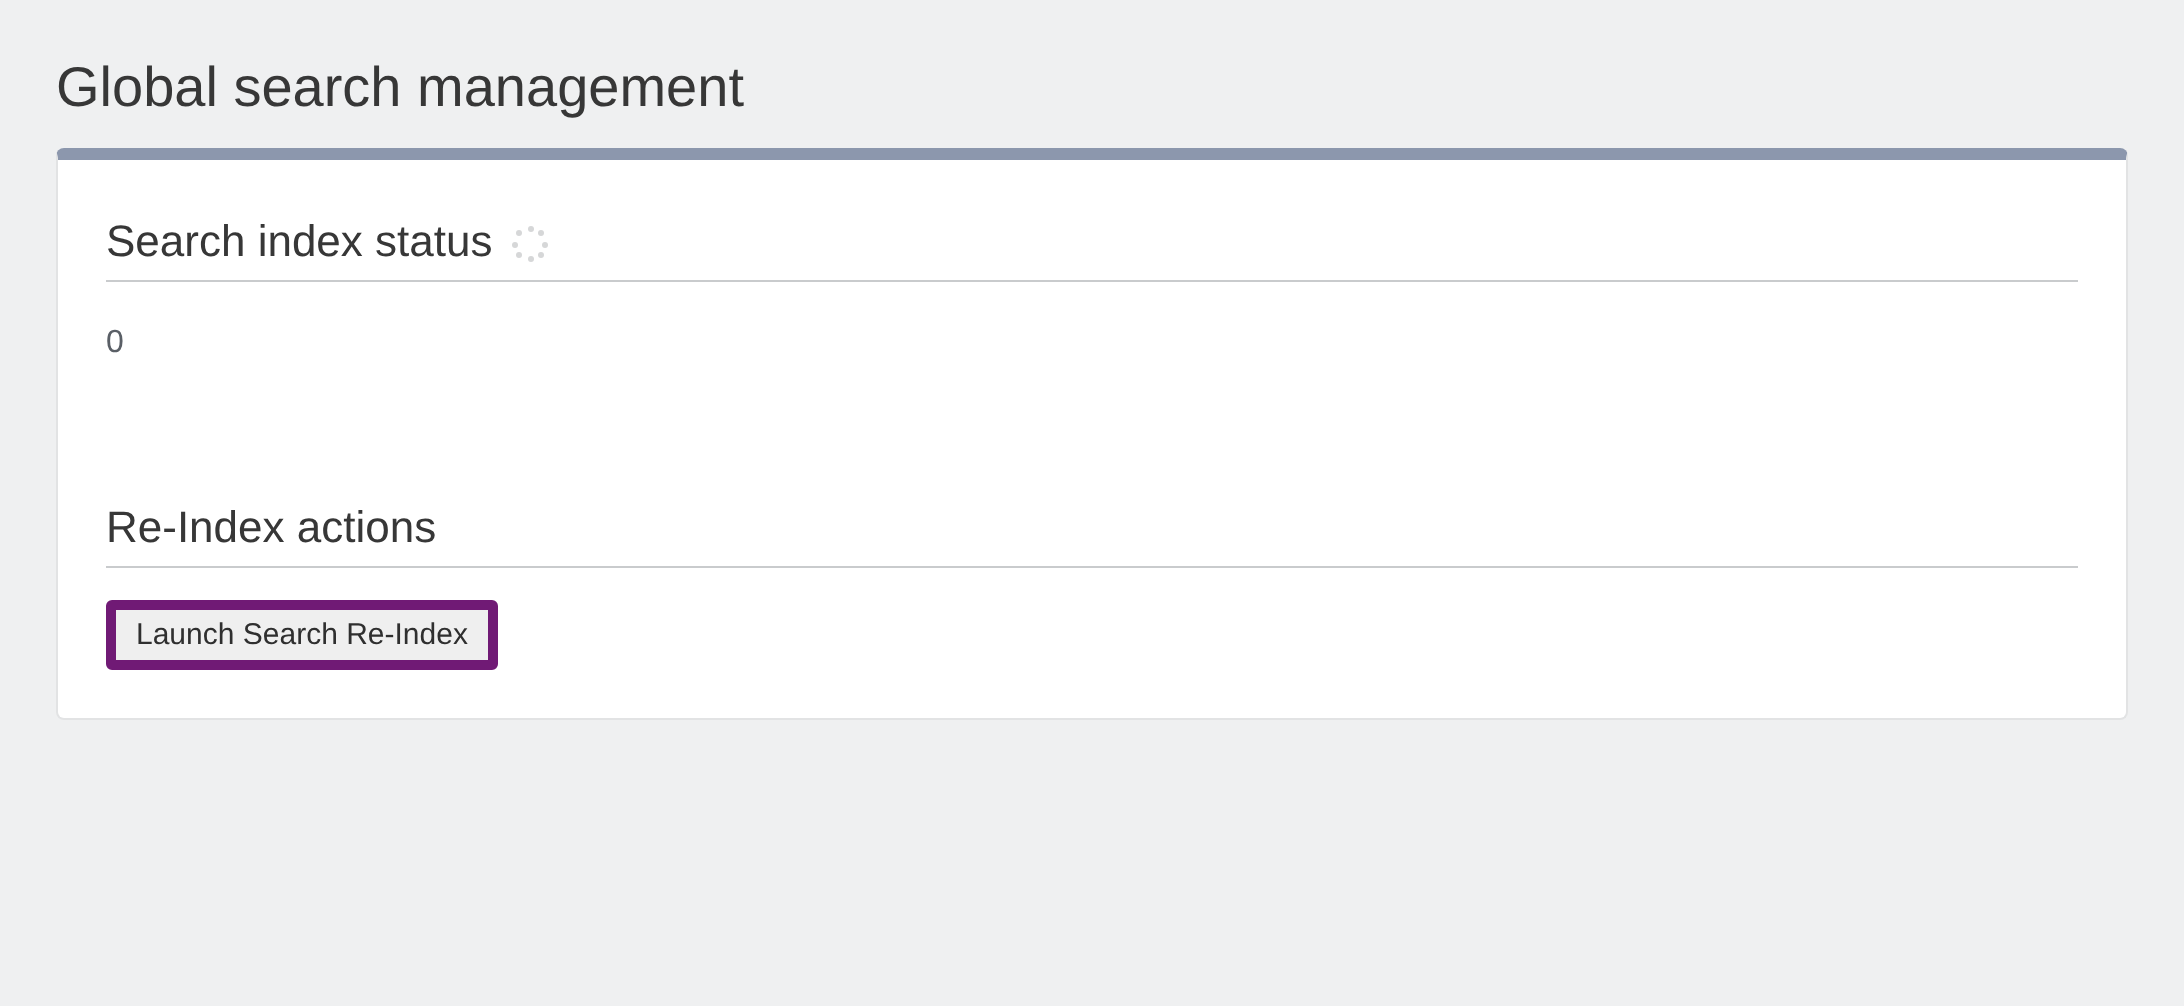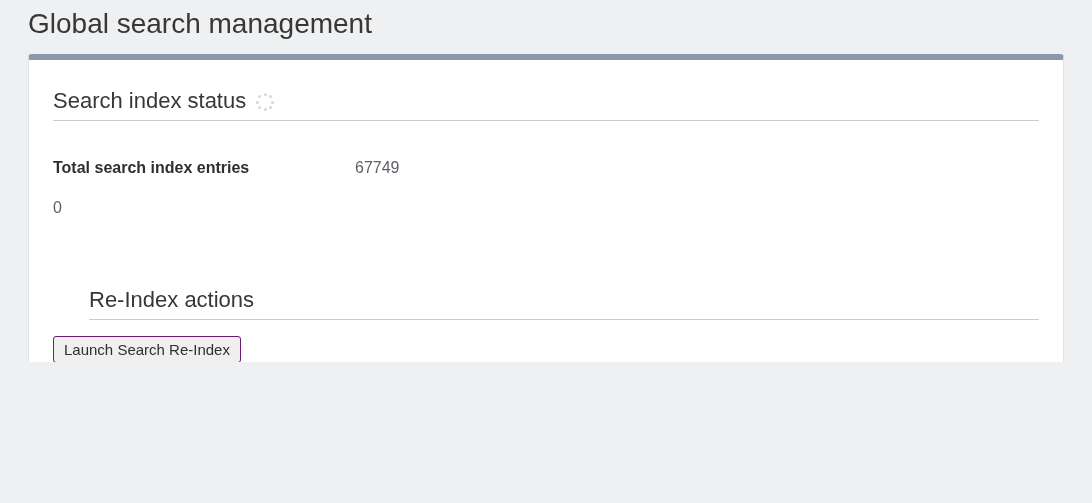--- a/index.html
+++ b/index.html
@@ -5,22 +5,22 @@
   * { box-sizing: border-box; }
   html, body {
     margin: 0;
     padding: 0;
     background: #eff0f1;
     font-family: "Segoe UI", "Helvetica Neue", Arial, sans-serif;
     color: #2f2f2f;
   }
   .page {
     width: 1092px;
-    height: 362px;
-    padding: 8px 28px 18px 28px;
+    height: 503px;
+    padding: 28px 28px 18px 28px;
     position: relative;
   }
   .page-title {
     font-size: 28px;
     font-weight: 400;
     color: #373737;
     margin: 0 0 14px 0;
   }
   .card {
     background: #ffffff;
@@ -28,21 +28,21 @@
     border-radius: 4px;
     border-top: 6px solid #8c97ad;
     padding: 28px 24px 24px 24px;
   }
   .section-title-row {
     display: flex;
     align-items: center;
     gap: 8px;
     border-bottom: 1px solid #c9cbcd;
     padding-bottom: 6px;
-    margin-bottom: 38px;
+    margin-bottom: 22px;
   }
   .section-title {
     font-size: 22px;
     font-weight: 400;
     color: #373737;
     margin: 0;
   }
   .spinner {
     width: 18px;
     height: 18px;
@@ -81,26 +81,25 @@
     font-weight: 600;
     color: #2f2f2f;
   }
   .stat-value {
     font-size: 16px;
     color: #5a5f66;
   }
 
   .section-title-row.second {
     margin-bottom: 16px;
-    margin-left: 36px;
   }
 
   .launch-btn {
     background: #efefef;
-    border: 1px solid #701a75;
+    border: 5px solid #701a75;
     border-radius: 3px;
     padding: 4px 10px;
     font-size: 15px;
     font-family: inherit;
     color: #2f2f2f;
     cursor: pointer;
   }
 </style>
 </head>
 <body>
@@ -120,24 +119,20 @@
           <span></span>
         <span></span>
           <span></span>
           <span></span>
           <span></span>
       </span>
     </div>
 
     <div class="stats">
       <div class="stat-row">
-        <div class="stat-label">Total search index entries</div>
-        <div class="stat-value">67749</div>
-      </div>
-      <div class="stat-row">
         <div class="stat-value">0</div>
       </div>
     </div>
 
     <div class="section-title-row second">
       <h2 class="section-title">Re-Index actions</h2>
     </div>
 
     <button class="launch-btn">Launch Search Re-Index</button>
 

